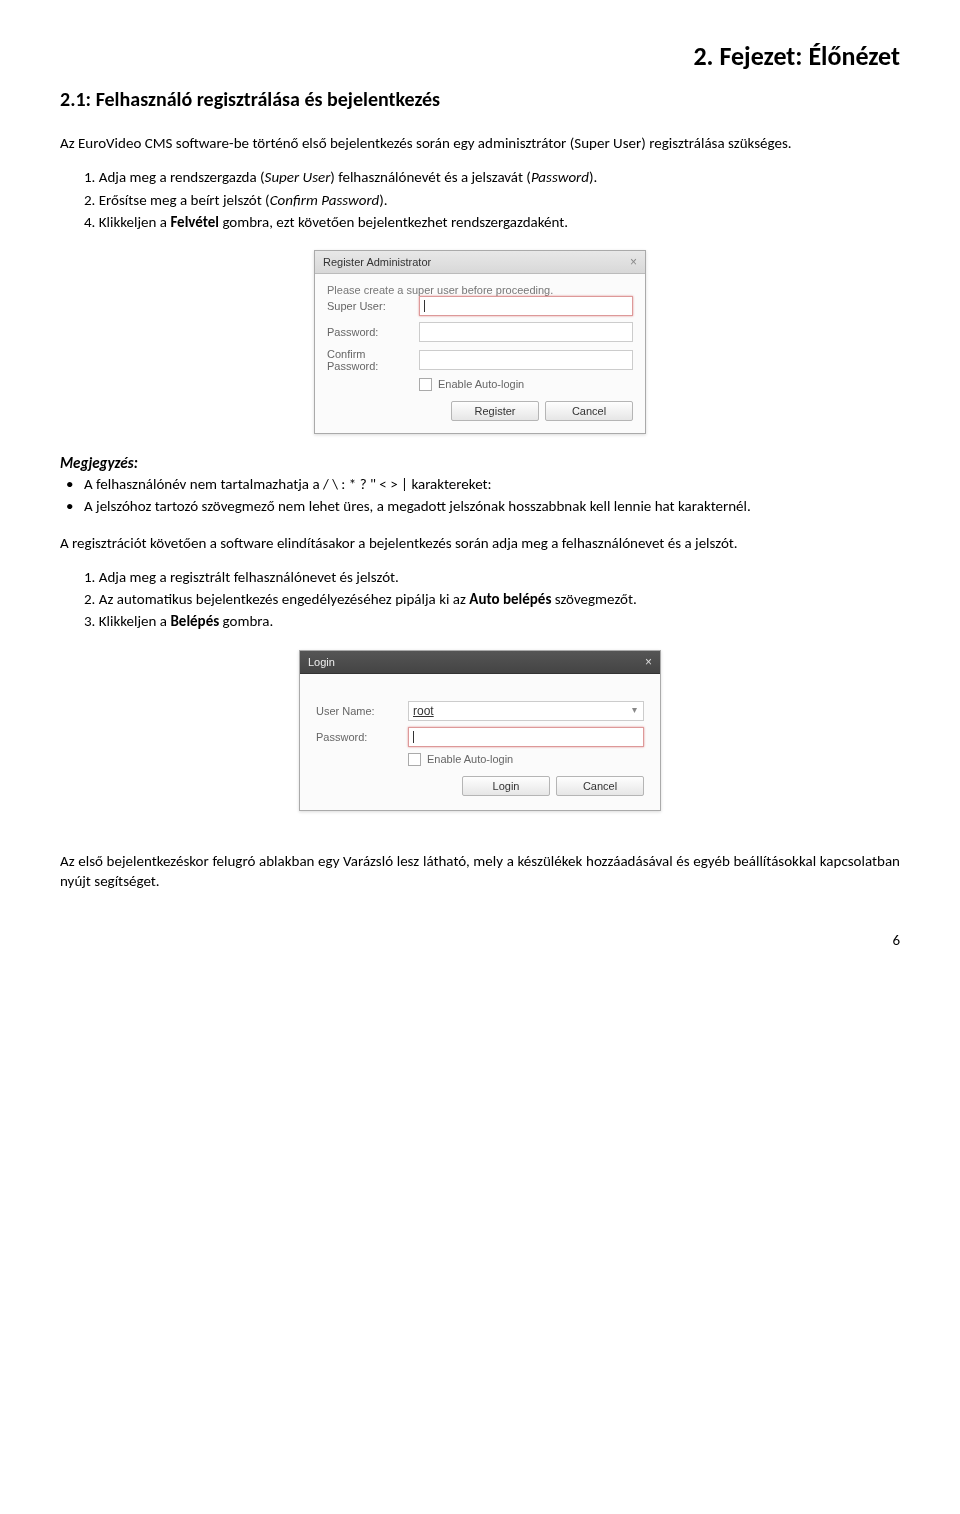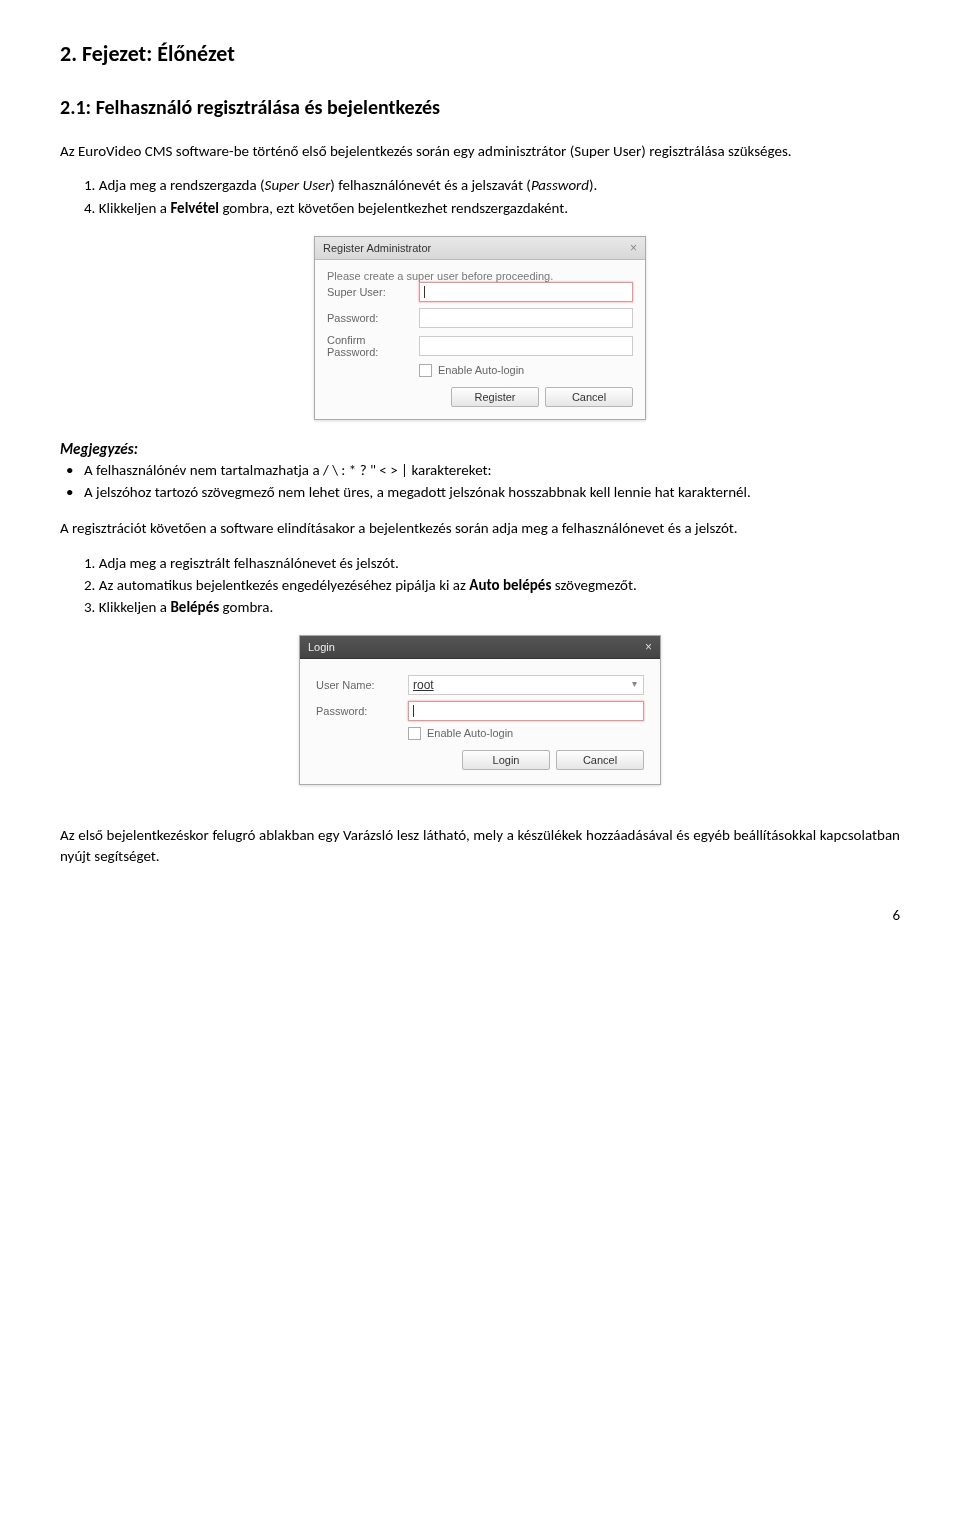--- a/index.html
+++ b/index.html
@@ -5,21 +5,21 @@
   body {
     font-family: Calibri, Arial, sans-serif;
     margin: 0;
     padding: 40px 60px 40px 60px;
     background: #fff;
     color: #000;
     font-size: 15px;
     width: 960px;
     box-sizing: border-box;
   }
-  .h1 { font-size: 22px; font-weight: bold; margin: 0 0 28px 0; }
+  .h1 { font-size: 26px; font-weight: bold; margin: 0 0 15px 0; text-align: right; }
   .h2 { font-size: 20px; font-weight: bold; margin: 0 0 22px 0; }
   .para { text-align: justify; margin: 0 0 14px 0; line-height: 1.35; }
   .ol { margin: 0 0 18px 24px; padding: 0; }
   .ol > div { margin-bottom: 2px; line-height: 1.35; text-align: justify; }
   .note-head { color: #000000; font-style: italic; font-weight: bold; margin: 20px 0 2px 0; }
   .ul { margin: 0 0 16px 24px; }
   .ul > div { margin-bottom: 2px; line-height: 1.35; text-align: justify; }
   .ul > div::before { content: "•"; display: inline-block; width: 18px; margin-left: -18px; }
   .bold { font-weight: bold; }
   .italic { font-style: italic; }
@@ -69,37 +69,40 @@
     border: 1px solid #b5b5b5;
     background: linear-gradient(#fefefe,#e6e6e6);
     padding: 3px 10px;
     border-radius: 2px;
     color: #333;
   }
   .reg-dlg { width: 330px; }
   .login-dlg { width: 360px; }
   .login-dlg .dlg-title { background: linear-gradient(#555,#444); color: #eee; border-bottom: 1px solid #333; }
   .login-dlg .dlg-close { color: #ddd; }
-  .login-dlg .dlg-body { padding: 16px 16px 14px 16px; }
+  .login-dlg .dlg-body { padding: 27px 16px 14px 16px; }
   .dlg-select { position: relative; }
   .dlg-select::after {
     content: "▾"; position: absolute; right: 6px; top: 2px; color: #888; font-size: 10px;
   }
 </style>
 </head>
 <body>
 
 <div class="h1">2. Fejezet: Élőnézet</div>
 <div class="h2">2.1: Felhasználó regisztrálása és bejelentkezés</div>
 
 <p class="para">Az EuroVideo CMS software-be történő első bejelentkezés során egy adminisztrátor (Super User) regisztrálása szükséges.</p>
 
 <div class="ol">
   <div>
     <span>1. Adja meg a rendszergazda (</span><span class="italic">Super User</span><span>) felhasználónevét és a jelszavát (</span><span class="italic">Password</span><span>).</span>
+  </div>
+  <div>
+    <span>2. Erősítse meg a beírt jelszót (</span><span class="italic">Confirm Password</span><span>).</span>
   </div>
   <div>
     <span>4. Klikkeljen a </span><span class="bold">Felvétel</span><span> gombra, ezt követően bejelentkezhet rendszergazdaként.</span>
   </div>
 </div>
 
 <div class="dlg-wrap">
   <div class="dlg reg-dlg">
     <div class="dlg-title">
       <span>Register Administrator</span>

